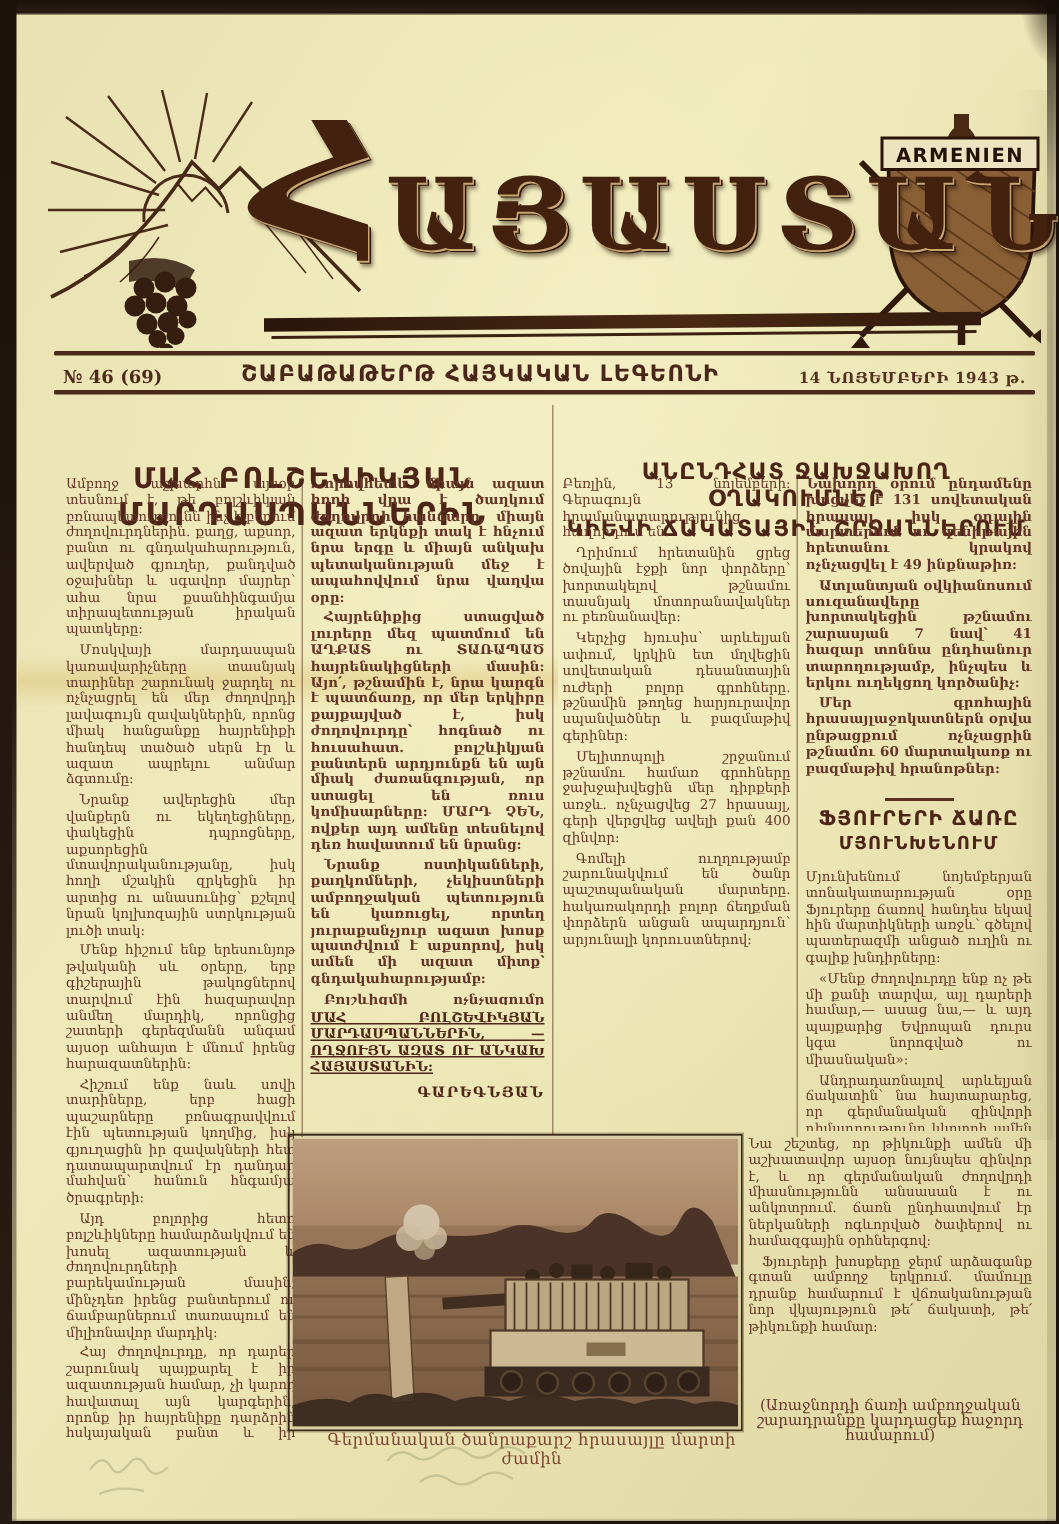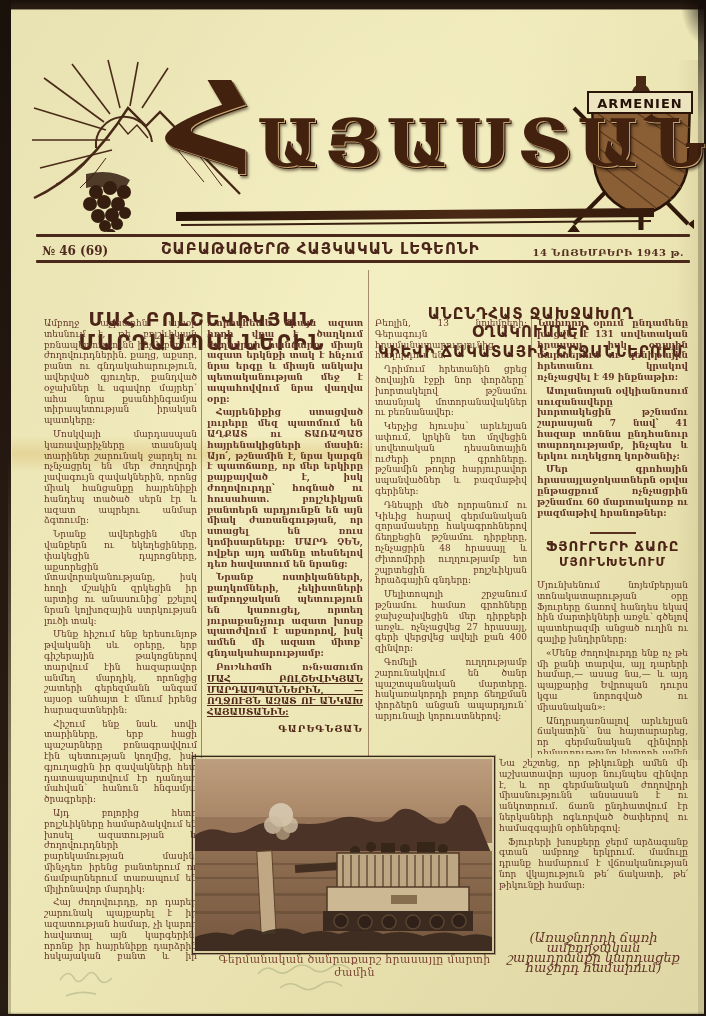--- a/index.html
+++ b/index.html
@@ -60,21 +60,21 @@
   #col4a{left:537px;top:318px;width:151px;height:208px;font-weight:bold;}
   #col4b{left:537px;top:580px;width:151px;height:174px;}
   #col4c{left:499px;top:758px;width:189px;height:172px;}
   #slogan-block{position:absolute;left:207px;top:674px;width:156px;z-index:5;color:#4f2718;}
   #slogan-text{font-size:9px;line-height:11px;font-weight:bold;text-align:justify;text-decoration:underline;}
   #slogan-sig{font-size:9.5px;font-weight:bold;text-align:right;margin-top:5px;letter-spacing:1px;}
   #subhead{position:absolute;left:537px;top:532px;width:151px;text-align:center;color:#4d2517;z-index:5;font-family:"DejaVu Sans",sans-serif;}
   #subhead:before{content:"";display:block;width:46px;height:2px;background:#5a3020;margin:0 auto 4px auto;}
   #subhead .l1{font-size:13.5px;font-weight:bold;letter-spacing:1px;}
   #subhead .l2{font-size:12px;font-weight:bold;letter-spacing:1px;margin-top:1px;}
-  #closing-note{position:absolute;left:499px;top:933px;width:189px;text-align:center;font-size:13px;line-height:10px;color:#643528;z-index:5;font-style:italic;}
+  #closing-note{position:absolute;left:499px;top:933px;width:189px;text-align:center;font-size:10px;line-height:10px;color:#643528;z-index:5;}
 
   
   .vdiv{position:absolute;width:1px;background:rgba(100,58,40,.55);z-index:4;}
   #vdiv-center{left:368px;top:270px;height:486px;}
   #vdiv-12{left:201px;top:318px;height:440px;}
   #vdiv-34{left:531px;top:318px;height:440px;}
 
   
   #photo{position:absolute;left:193px;top:757px;width:297px;height:192px;z-index:6;
     border:2px solid #33211717;outline:1px solid #3a2619;box-shadow:0 0 0 2px rgba(58,38,25,.35);}
@@ -194,21 +194,20 @@
       <p>Բոլշևիզմի ոչնչացումը պատմության կարգն է դարձել. ազգերը մեկը մյուսի հետևից թոթափում են այդ լուծը, և գալու է օրը, երբ ազատագրված ժողովուրդների շարքում իր տեղը կգրավի նաև հայ ժողովուրդը:</p>
     </div>
   <div id="slogan-block">
     <div id="slogan-text">ՄԱՀ ԲՈԼՇԵՎԻԿՅԱՆ ՄԱՐԴԱՍՊԱՆՆԵՐԻՆ, — ՈՂՋՈՒՅՆ ԱԶԱՏ ՈՒ ԱՆԿԱԽ ՀԱՅԱՍՏԱՆԻՆ:</div>
     <div id="slogan-sig">ԳԱՐԵԳՆՅԱՆ</div>
   </div>
   <div class="col" id="col3">
       <p class="noindent">Բեռլին, 13 նոյեմբերի: Գերագույն հրամանատարությունից հաղորդում են.</p>
       <p>Ղրիմում հրետանին ցրեց ծովային էջքի նոր փորձերը՝ խորտակելով թշնամու տասնյակ մոտորանավակներ ու բեռնանավեր:</p>
       <p>Կերչից հյուսիս՝ արևելյան ափում, կրկին ետ մղվեցին սովետական դեսանտային ուժերի բոլոր գրոհները. թշնամին թողեց հարյուրավոր սպանվածներ և բազմաթիվ գերիներ:</p>
-      <p>Դնեպրի մեծ ոլորանում ու Կիևից հարավ գերմանական զորամասերը հակագրոհներով ճեղքեցին թշնամու դիրքերը, ոչնչացրին 48 հրասայլ և Ժիտոմիրի ուղղությամբ ետ շպրտեցին բոլշևիկյան հրաձգային գնդերը:</p>
       <p>Մելիտոպոլի շրջանում թշնամու համառ գրոհները ջախջախվեցին մեր դիրքերի առջև. ոչնչացվեց 27 հրասայլ, գերի վերցվեց ավելի քան 400 զինվոր:</p>
       <p>Գոմելի ուղղությամբ շարունակվում են ծանր պաշտպանական մարտերը. հակառակորդի բոլոր ճեղքման փորձերն անցան ապարդյուն՝ արյունալի կորուստներով:</p>
     </div>
   <div class="col" id="col4a">
       <p class="noindent">Նախորդ օրում ընդամենը խոցվել է 131 սովետական հրասայլ, իսկ օդային մարտերում ու զենիթային հրետանու կրակով ոչնչացվել է 49 ինքնաթիռ:</p>
       <p>Ատլանտյան օվկիանոսում սուզանավերը խորտակեցին թշնամու շարասյան 7 նավ՝ 41 հազար տոննա ընդհանուր տարողությամբ, ինչպես և երկու ուղեկցող կործանիչ:</p>
       <p>Մեր գրոհային հրասայլաջոկատներն օրվա ընթացքում ոչնչացրին թշնամու 60 մարտակառք ու բազմաթիվ հրանոթներ:</p>
     </div>
   <div id="subhead">
     <div class="l1">ՖՅՈՒՐԵՐԻ ՃԱՌԸ</div>

